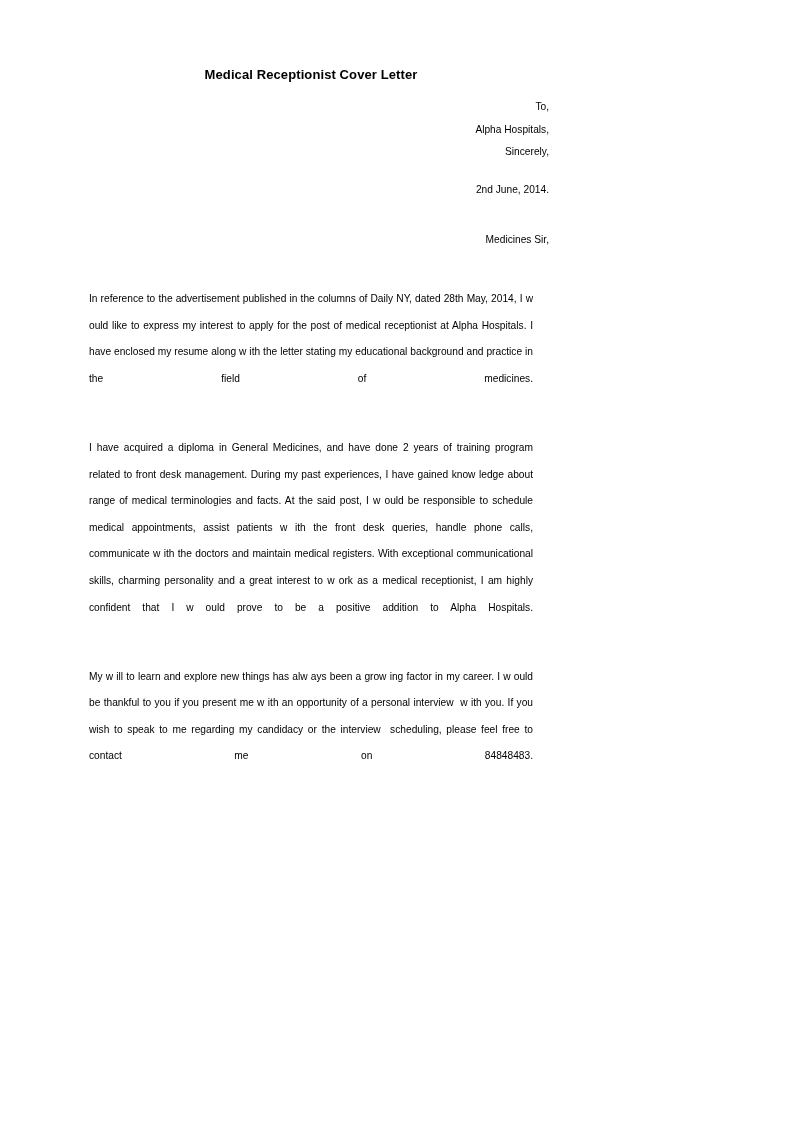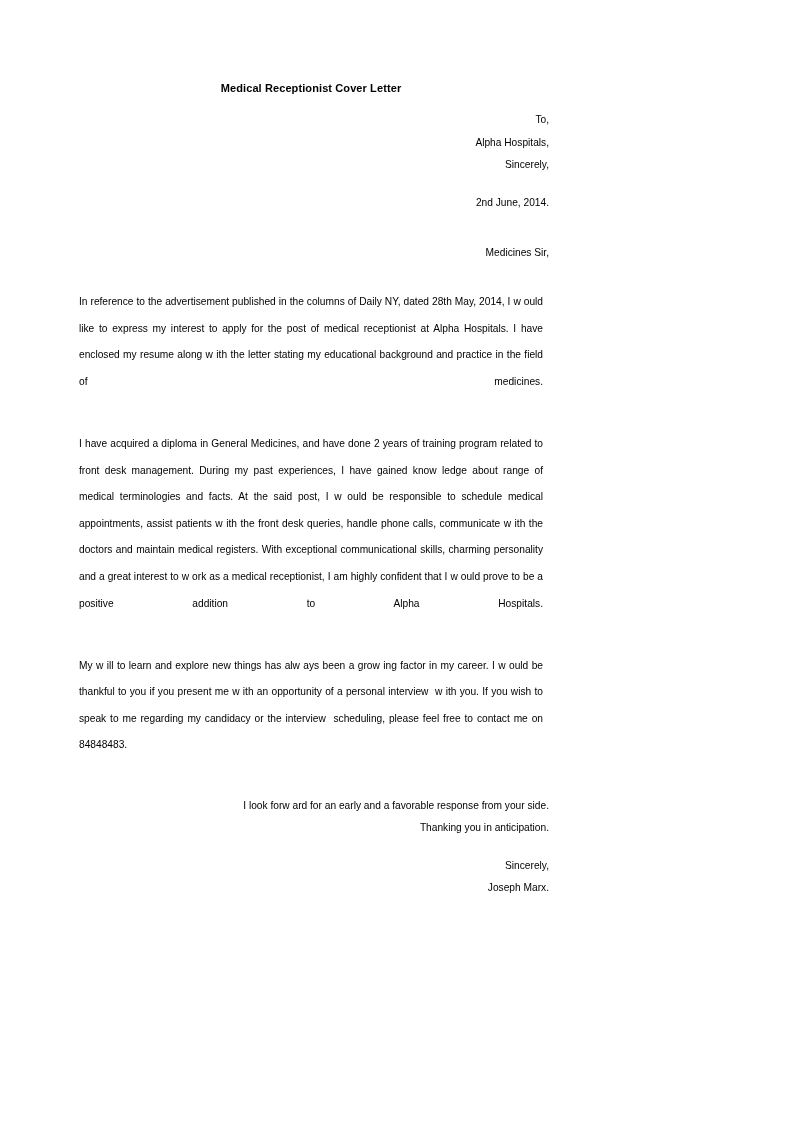--- a/index.html
+++ b/index.html
@@ -26,25 +26,25 @@
 
   
   .content {
     position: absolute;
     left: 73px;
     top: 68px;
     width: 476px;
   }
 
   .doc-title {
-    font-size: 11px;
+    font-size: 13px;
     font-weight: bold;
     text-align: center;
     letter-spacing: 0.1px;
-    margin: 13px 0 14px 0;
+    margin: 0 0 14px 0;
     line-height: 14px;
   }
 
   .addr-block {
     margin: 0 0 0 0;
   }
 
   .line {
     font-size: 10.2px;
     line-height: 22.6px;
@@ -54,21 +54,21 @@
 
   .gap-sm { height: 14px; }
   .gap-md { height: 15px; }
   .gap-lg { height: 18px; }
 
   .para {
     font-size: 10.2px;
     line-height: 26.6px;
     text-align: justify;
     text-justify: inter-word;
-    margin: 6px;
+    margin: 16px;
     white-space: pre-wrap;
   }
   
   .para:after {
     content: "";
     display: inline-block;
     width: 100%;
   }
 
   .para-block { margin-bottom: 9px; }
@@ -107,24 +107,15 @@
     </div>
 
     <div class="para-block">
       <p class="para">I have acquired a diploma in General Medicines, and have done 2 years of training program related to front desk management. During my past experiences, I have gained know ledge about range of medical terminologies and facts. At the said post, I w ould be responsible to schedule medical appointments, assist patients w ith the front desk queries, handle phone calls, communicate w ith the doctors and maintain medical registers. With exceptional communicational skills, charming personality and a great interest to w ork as a medical receptionist, I am highly confident that I w ould prove to be a positive addition to Alpha Hospitals.</p>
     </div>
 
     <div class="para-block">
       <p class="para">My w ill to learn and explore new things has alw ays been a grow ing factor in my career. I w ould be thankful to you if you present me w ith an opportunity of a personal interview  w ith you. If you wish to speak to me regarding my candidacy or the interview  scheduling, please feel free to contact me on 84848483.</p>
     </div>
 
-    <div class="closing">
-      <div class="line">I look forw ard for an early and a favorable response from your side.</div>
-      <div class="line">Thanking you in anticipation.</div>
-
-      <div class="gap-md"></div>
-
-      <div class="line">Sincerely,</div>
-      <div class="line">Joseph Marx.</div>
-    </div>
 
   </div>
 </div>
 
 </body></html>

